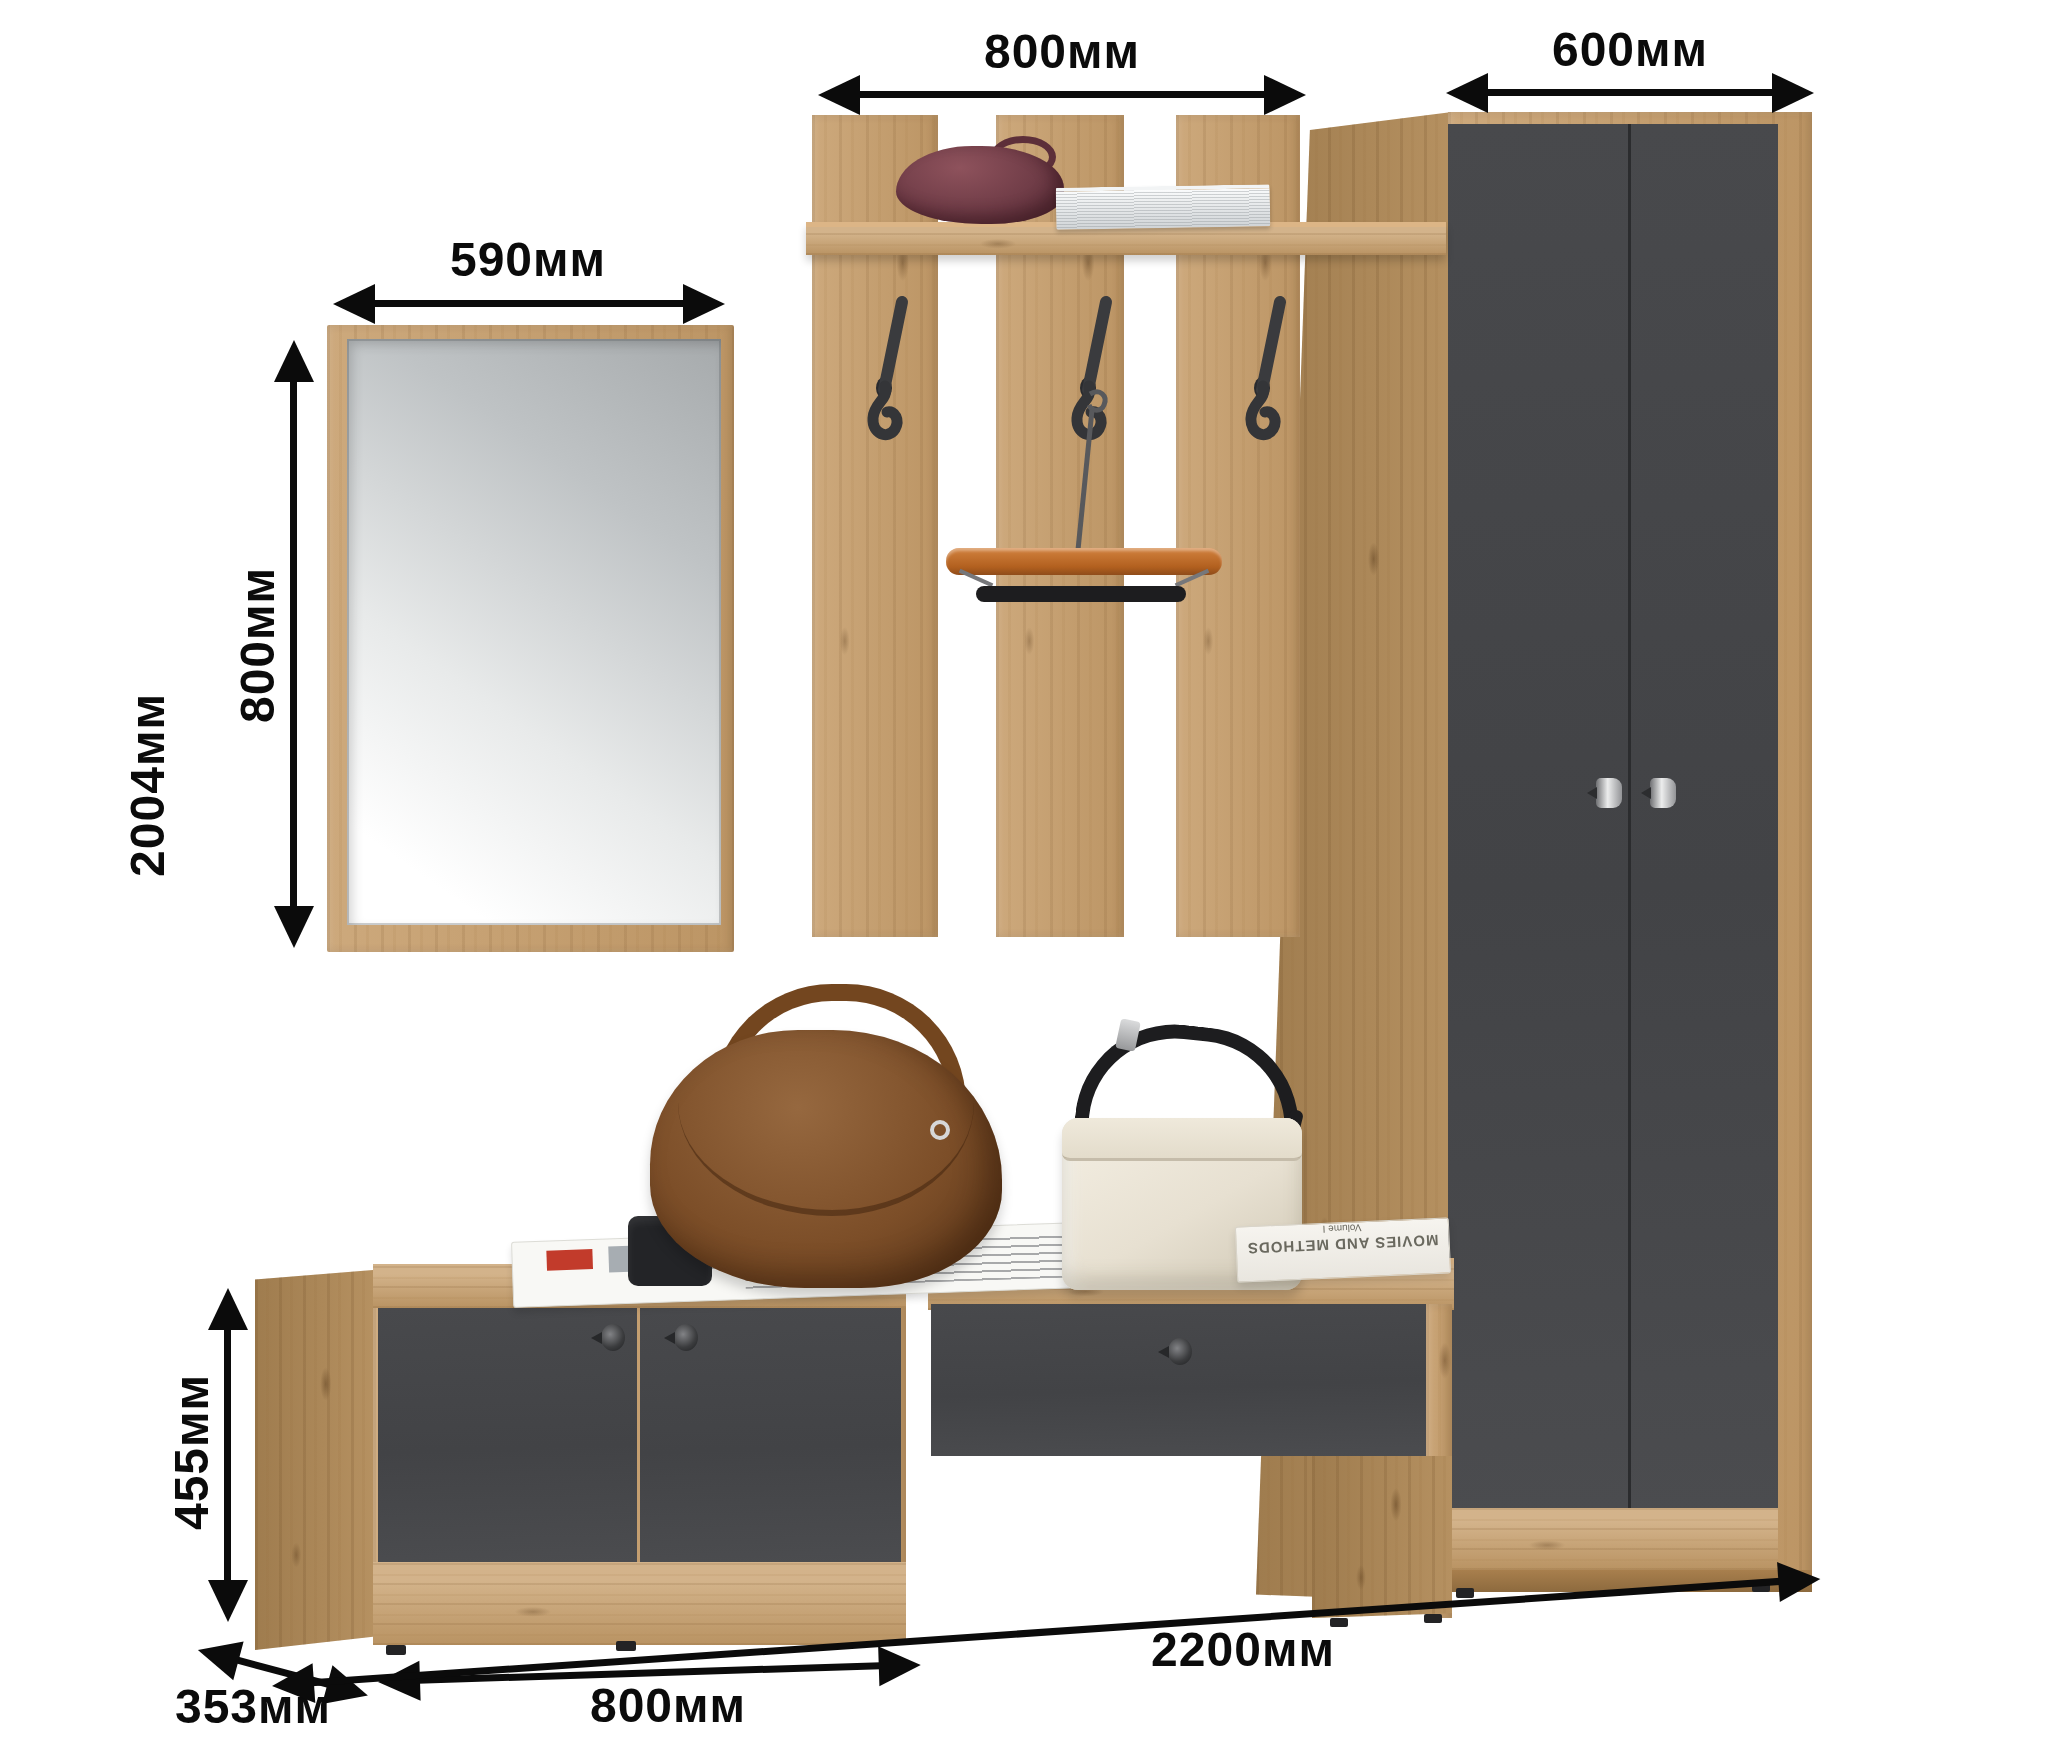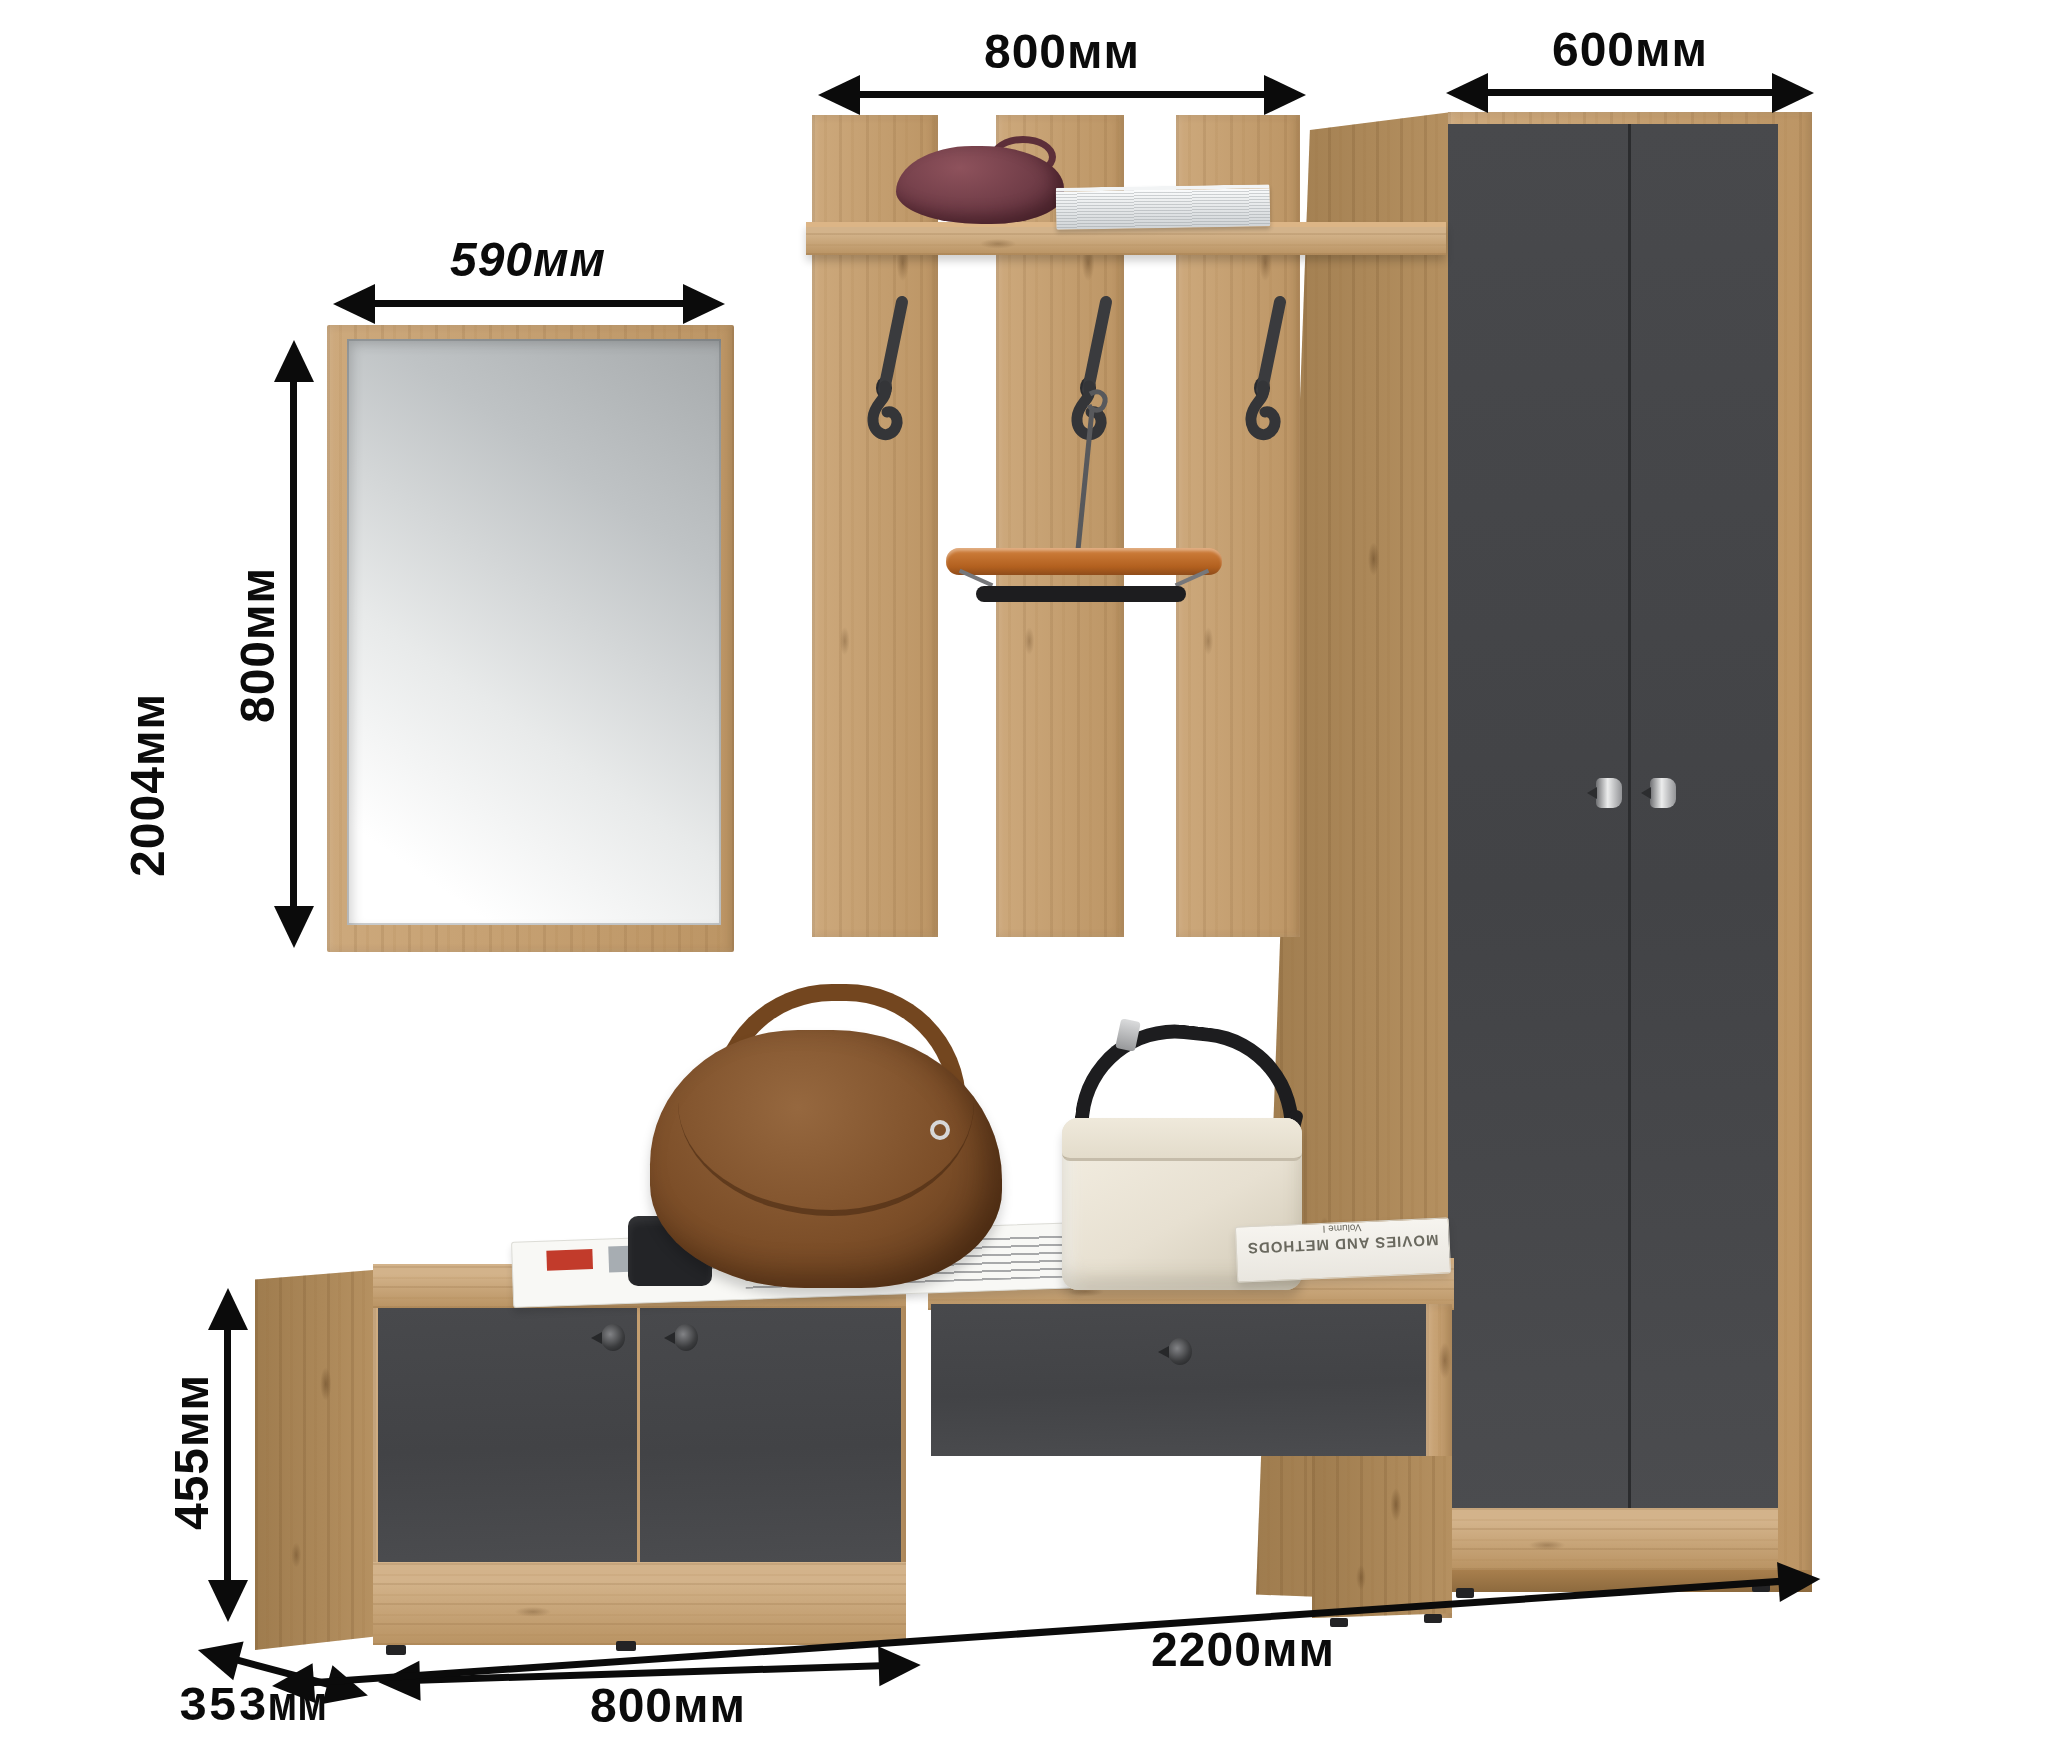--- a/index.html
+++ b/index.html
@@ -194,40 +194,40 @@
   <div class="abs" style="left:1236px;top:1222px;width:212px;height:54px;transform:rotate(-2.5deg);
               background:linear-gradient(180deg,#f6f4ef,#e9e6df);border:1px solid #d8d4ca;border-radius:3px;
               box-shadow:0 5px 8px rgba(0,0,0,.12);">
     <div style="transform:rotate(180deg);text-align:center;color:#6a695f;padding-top:7px;">
       <div style="font-size:15px;font-weight:bold;letter-spacing:1px;">MOVIES AND METHODS</div>
       <div style="font-size:10px;margin-top:2px;">Volume I</div>
     </div>
   </div>
 
   <div class="dim-h da" style="left:373px;top:300px;width:312px;"></div>
-  <div class="dim-label" style="left:528px;top:260px;font-style:italic;">590мм</div>
+  <div class="dim-label" style="left:528px;top:260px;">590мм</div>
 
   <div class="dim-h da" style="left:858px;top:91px;width:408px;"></div>
   <div class="dim-label" style="left:1062px;top:52px;">800мм</div>
 
   <div class="dim-h da" style="left:1486px;top:89px;width:288px;"></div>
   <div class="dim-label" style="left:1630px;top:50px;">600мм</div>
 
   <div class="dim-v da" style="left:290px;top:380px;height:528px;"></div>
   <div class="dim-label rot" style="left:258px;top:645px;">800мм</div>
 
   <div class="dim-label rot" style="left:148px;top:785px;">2004мм</div>
 
   <div class="dim-v da" style="left:224px;top:1328px;height:254px;"></div>
   <div class="dim-label rot" style="left:192px;top:1452px;">455мм</div>
 
   <div class="dim-tilt" style="left:198px;top:1646px;width:176px;transform:rotate(15deg);">
     <div class="dim-h da" style="left:40px;top:0;width:96px;"></div>
   </div>
-  <div class="dim-label" style="left:253px;top:1707px;font-family:Liberation Mono, monospace;">353мм</div>
+  <div class="dim-label" style="left:253px;top:1707px;">353мм</div>
 
   <div class="dim-tilt" style="left:378px;top:1678px;width:543px;transform:rotate(-1.8deg);">
     <div class="dim-h da" style="left:40px;top:0;width:463px;"></div>
   </div>
   <div class="dim-label" style="left:668px;top:1706px;">800мм</div>
 
   <div class="dim-tilt" style="left:272px;top:1682px;width:1552px;transform:rotate(-3.95deg);">
     <div class="dim-h da" style="left:40px;top:0;width:1472px;"></div>
   </div>
   <div class="dim-label" style="left:1243px;top:1650px;">2200мм</div>

